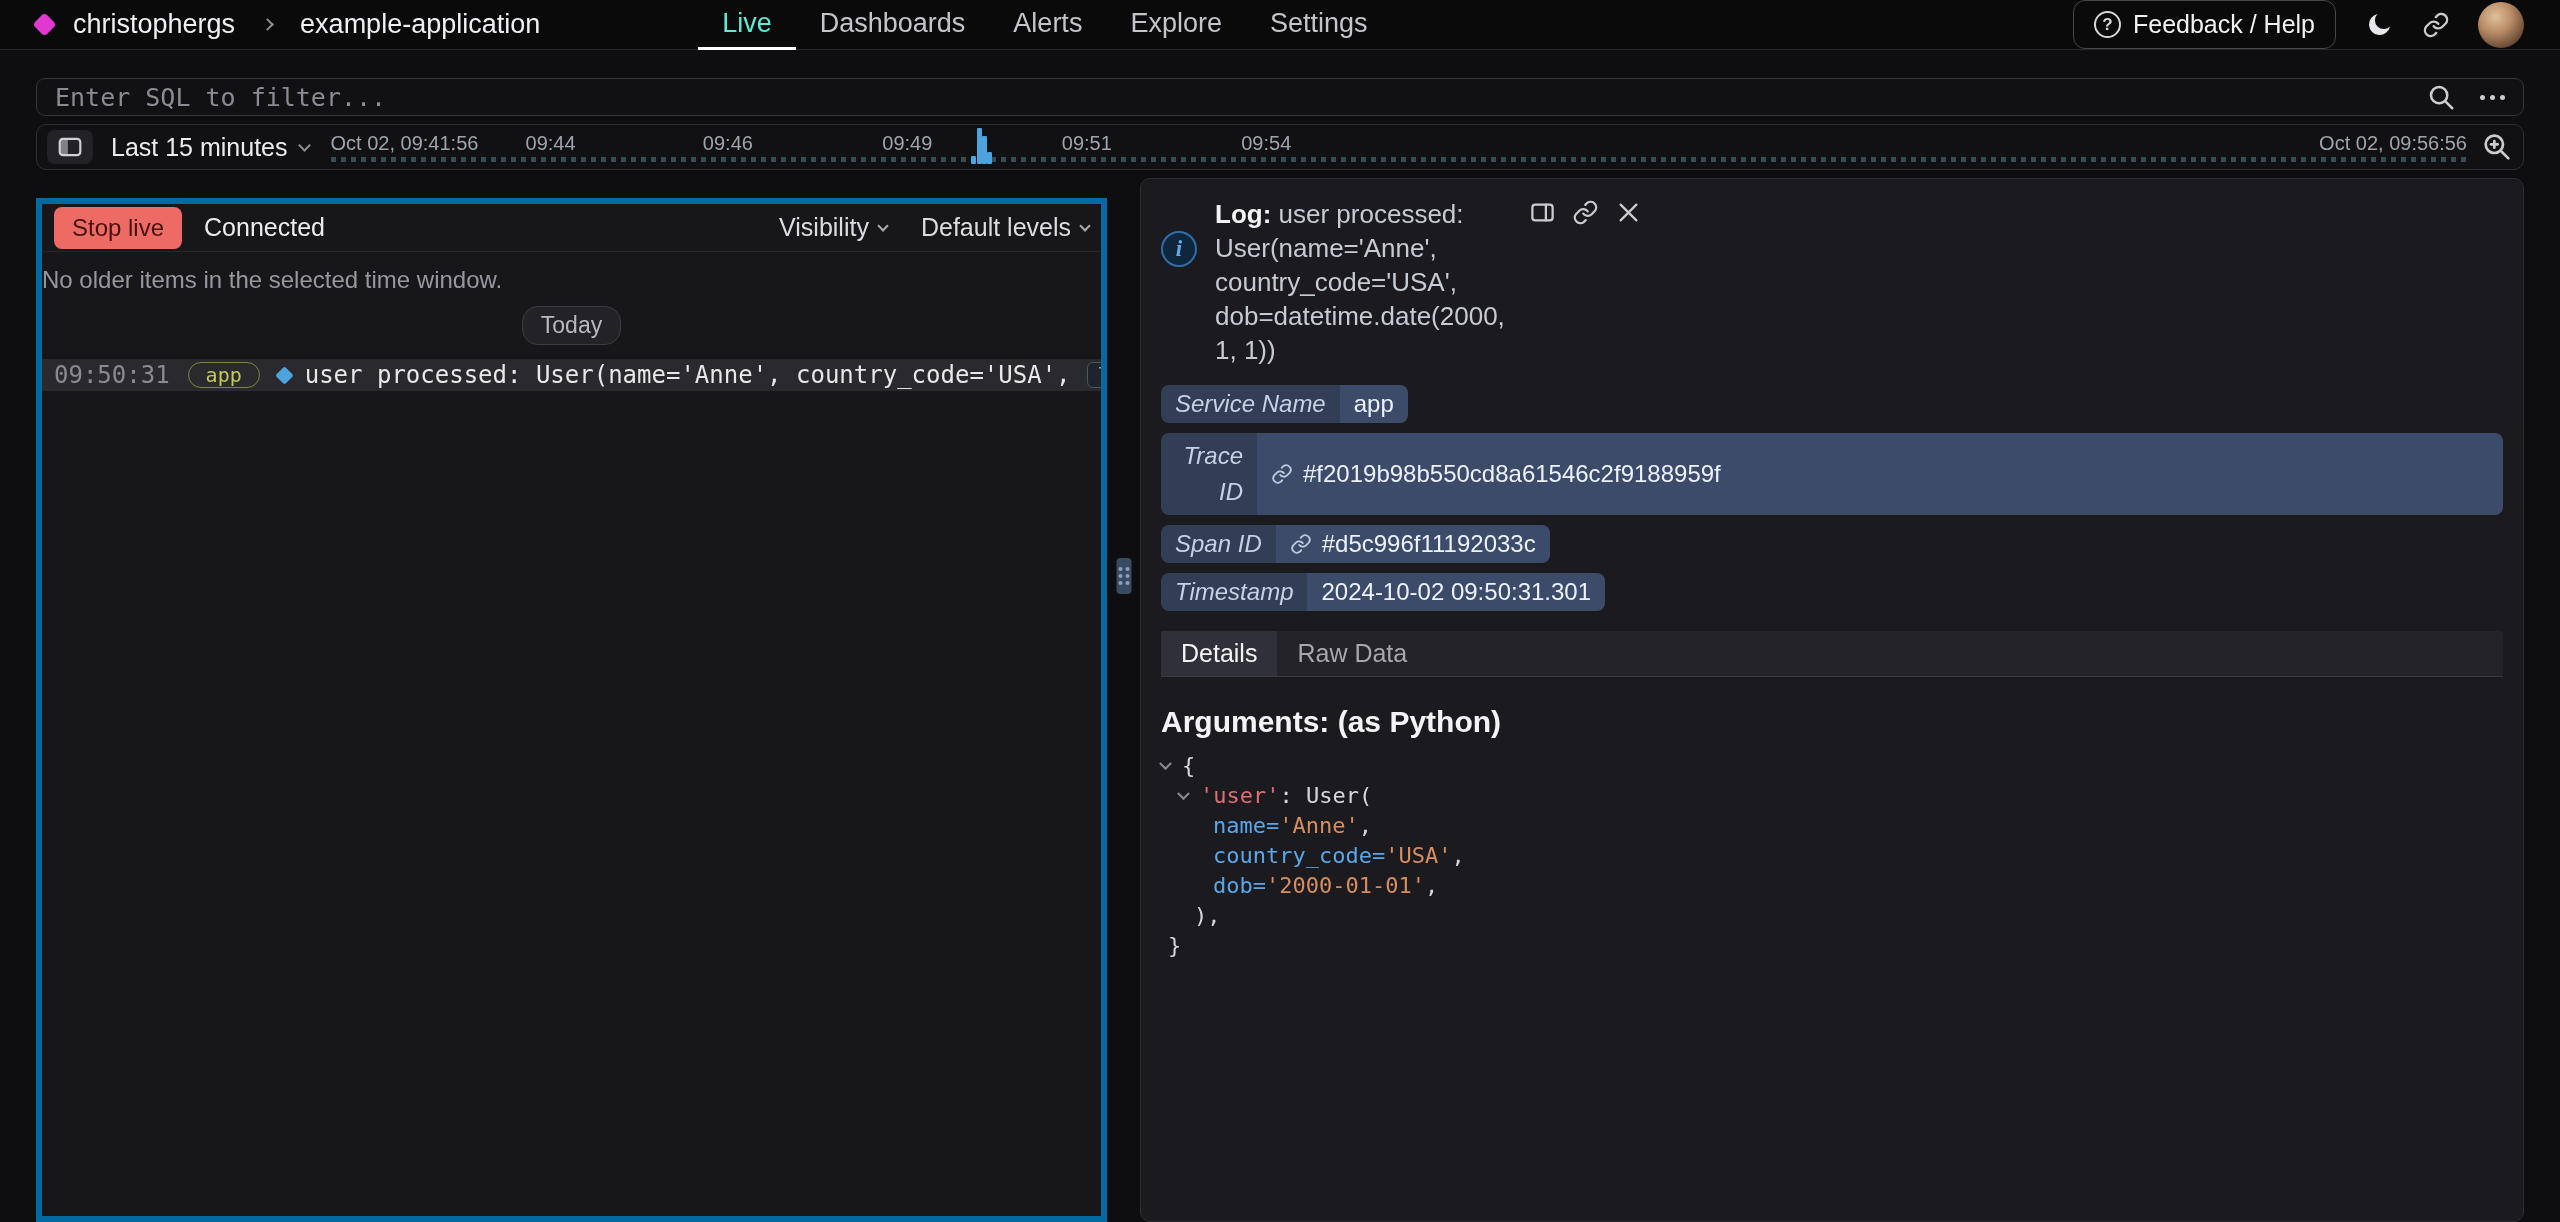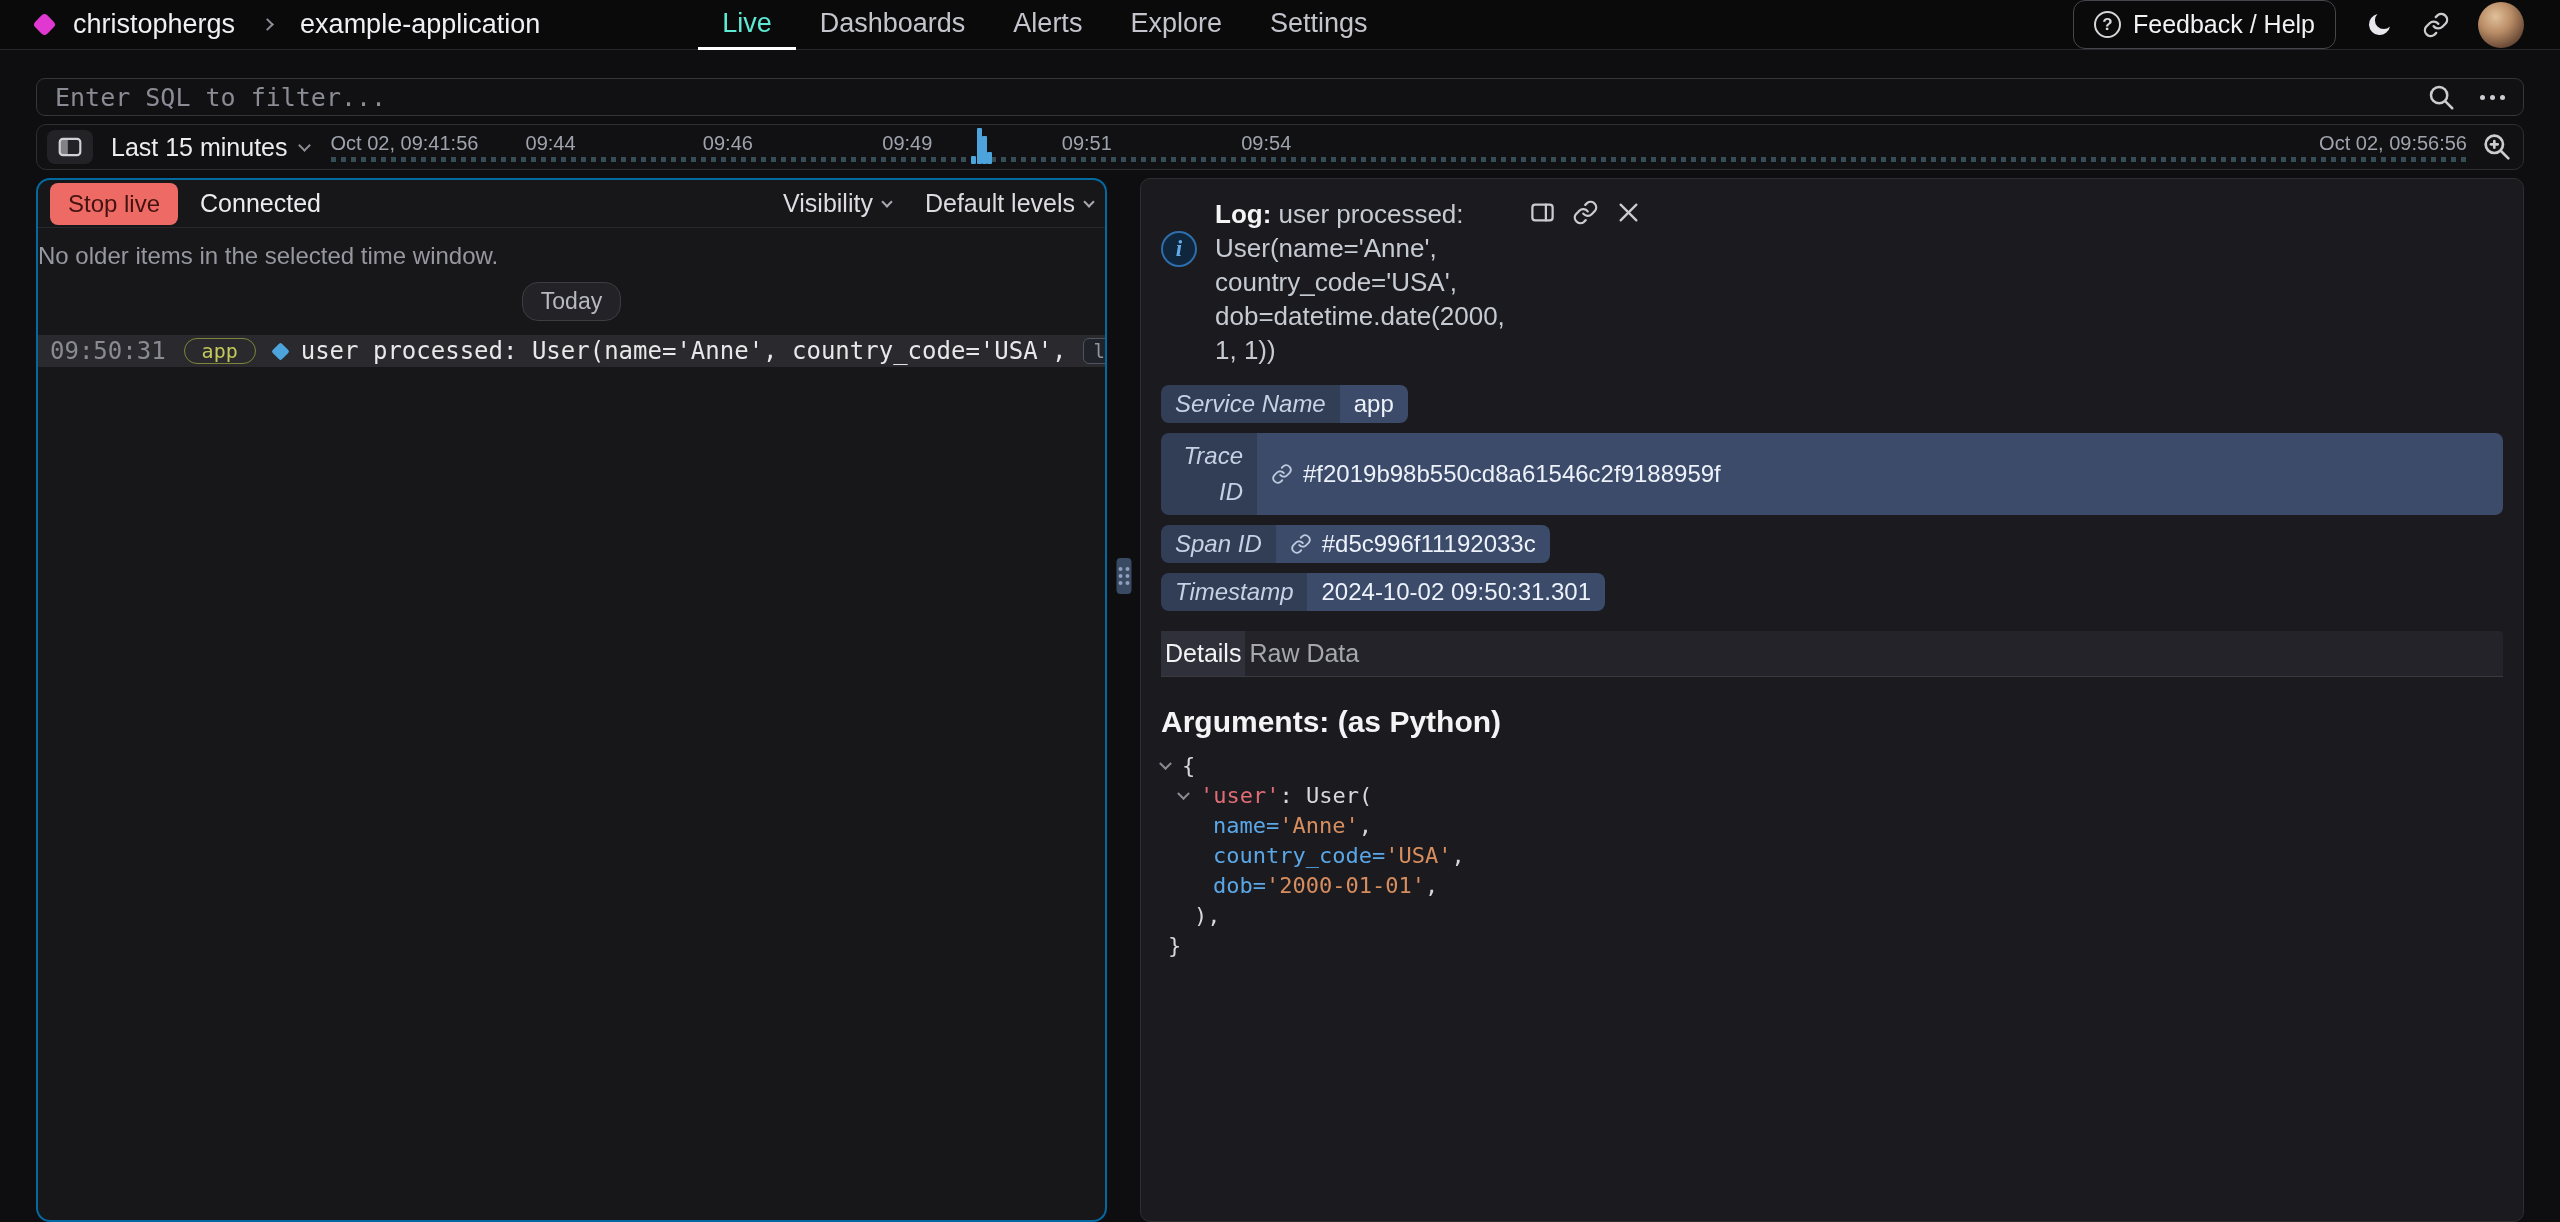--- a/index.html
+++ b/index.html
@@ -81,22 +81,22 @@
   }
   .tick { position:absolute; top:7px; font-size:20px; color:#9fa3ad; white-space:nowrap; transform:translateX(-50%); }
   .tick.left  { transform:none; }
   .tick.right { transform:translateX(-100%); }
   .tbar { position:absolute; bottom:5px; width:5px; background:var(--accent-blue); border-radius:1px; }
   .zoom-btn { background:none; border:none; cursor:pointer; margin-left:14px; display:flex; }
 
   
   .main { margin:8px 36px 0; display:flex; height:1044px; }
   .list-panel {
-    width:1071px; flex:none; background:#17171a; border:2px solid #0369a1;
-    border-radius:14px; display:flex; flex-direction:column; overflow:hidden;
+    width:1071px; flex:none; background:#17171a; border:6px solid #0369a1;
+    border-radius:0; display:flex; flex-direction:column; overflow:hidden;margin-top:20px;
   }
   .list-header {
     height:48px; flex:none; display:flex; align-items:center; padding:0 12px;
     border-bottom:1px solid #28282c;
   }
   .stop-btn {
     background:var(--stop-button-bg); color:var(--stop-button-text);
     border:none; border-radius:8px; font-size:24px; padding:7px 18px; cursor:pointer; font-family:inherit;
   }
   .connected { font-size:25px; color:#ececf0; margin-left:22px; }
@@ -156,21 +156,21 @@
   .chip-value { background:var(--chip-value-bg); color:#edf2fa; padding:5px 14px; display:flex; align-items:center; gap:10px; }
   .chip.trace { align-self:stretch; cursor:pointer; }
   .chip.trace .chip-label { max-width:96px; line-height:36px; }
   .chip.trace .chip-value { flex:1; justify-content:flex-start; }
   .chip.span { cursor:pointer; }
 
   .detail-tabs {
     margin-top:20px; width:100%; display:flex; background:#232329; border-bottom:1px solid #3a3a42;
     border-radius:4px 4px 0 0;
   }
-  .dtab { font-size:25px; color:#a7a7af; padding:8px 4px; cursor:pointer; }
+  .dtab { font-size:25px; color:#a7a7af; padding:8px 20px; cursor:pointer; }
   .dtab.active { color:#f4f4f6; background:#30303a; }
 
   .args-heading { margin-top:28px; font-size:30px; font-weight:bold; color:#f4f4f6; }
   .code-block { margin-top:12px; font-family:"DejaVu Sans Mono", monospace; font-size:22px; line-height:30px; }
   .code-line { white-space:pre; display:flex; align-items:center; }
   .caret {
     width:9px; height:9px; border-right:2px solid #8a8a92; border-bottom:2px solid #8a8a92;
     transform:rotate(45deg) translate(-2px,-2px); display:inline-block; margin-right:12px; cursor:pointer; flex:none;
   }
   .tok-plain { color:#d8d8dc; }

